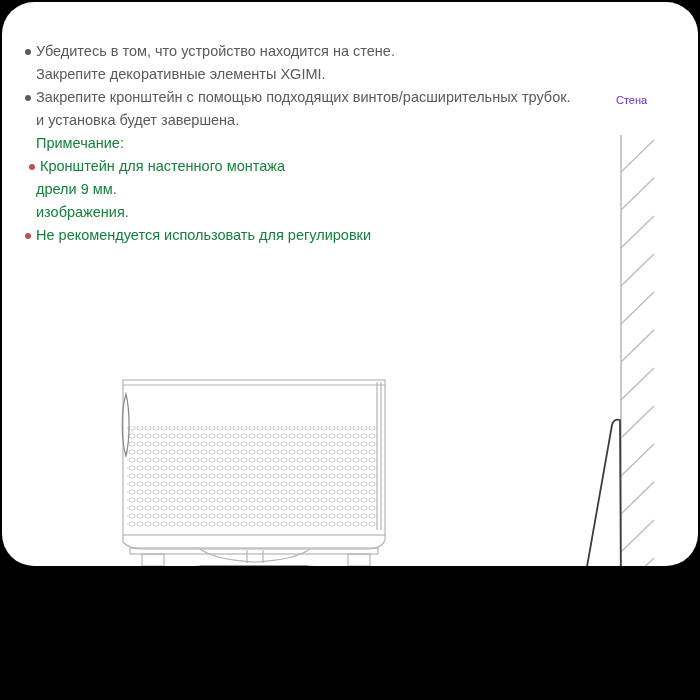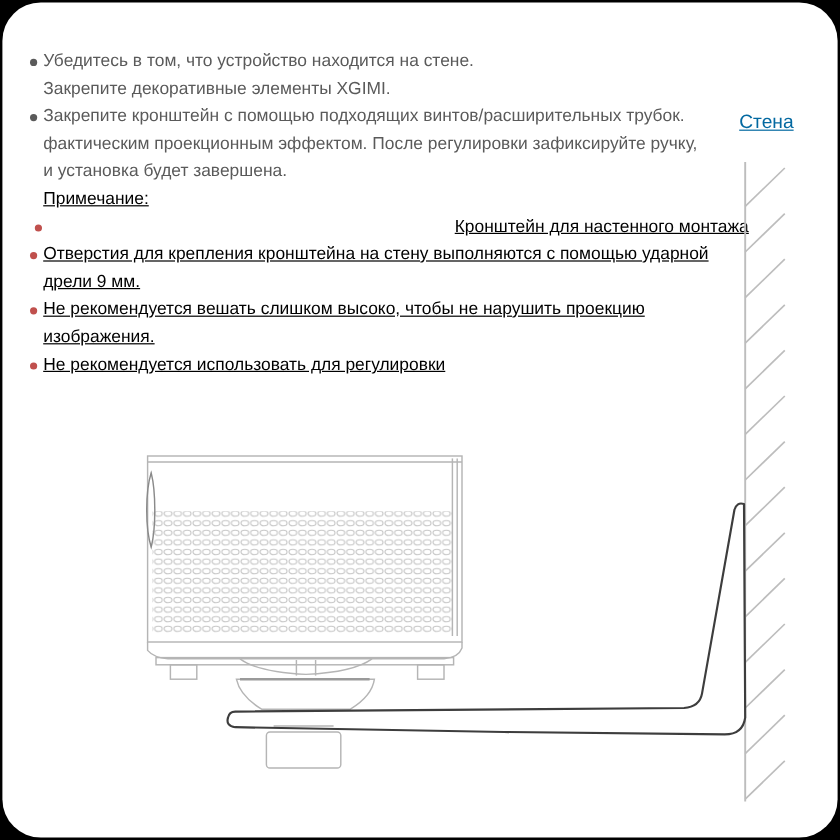--- a/index.html
+++ b/index.html
@@ -2,41 +2,41 @@
 <html><head>
   <meta charset="utf-8">
   <style>
     html, body { margin: 0; padding: 0; }
     body {
       width: 700px; height: 700px; background: #000;
       position: relative; overflow: hidden;
       font-family: "Liberation Sans", sans-serif;
     }
     .card {
-      position: absolute; left: 2px; top: 2px; width: 696px; height: 696px;
+      position: absolute; left: 2px; top: 2px; width: 696px; height: 564px;
       background: #ffffff; border-radius: 32px; overflow: hidden;
     }
     .text-block {
       position: absolute; left: 22px; top: 38px; width: 600px;
       font-size: 14.5px; line-height: 23px; color: #5a5a5a;
     }
     .line { position: relative; white-space: nowrap; height: 23px; }
     .bullet-line { padding-left: 12px; }
     .indent { padding-left: 12px; }
     .bullet {
       position: absolute; left: 1px; top: 9px; width: 6px; height: 6px;
       border-radius: 50%; background: currentColor;
     }
-    .note { color: #000000; text-decoration: underline; }
+    .note { color: #15803d; }
     .note .bullet { background: #c0504d; }
-    .note-bullet-shift { padding-left: 16px; text-align: right; }
+    .note-bullet-shift { padding-left: 16px; }
     .note-bullet-shift .bullet { left: 5px; }
     .wall-label {
       position: absolute; left: 614px; top: 92px;
-      font-size: 16px; color: #0369a1; text-decoration: underline;
+      font-size: 11px; color: #6d28d9;
     }
     svg.illus { position: absolute; left: 0; top: 0; }
   </style>
 </head>
 <body>
 
 <div class="card">
 
   <div class="text-block">
     <div class="line bullet-line">
@@ -44,43 +44,32 @@
       <span>Убедитесь в том, что устройство находится на стене.</span>
     </div>
     <div class="line indent">
       <span>Закрепите декоративные элементы XGIMI.</span>
     </div>
     <div class="line bullet-line">
       <span class="bullet"></span>
       <span>Закрепите кронштейн с помощью подходящих винтов/расширительных трубок.</span>
     </div>
     <div class="line indent">
-      <span>фактическим проекционным эффектом. После регулировки зафиксируйте ручку,</span>
-    </div>
-    <div class="line indent">
       <span>и установка будет завершена.</span>
     </div>
 
     <div class="line indent note">
       <span>Примечание:</span>
     </div>
     <div class="line note note-bullet-shift">
       <span class="bullet"></span>
       <span>Кронштейн для настенного монтажа</span>
     </div>
-    <div class="line bullet-line note">
-      <span class="bullet"></span>
-      <span>Отверстия для крепления кронштейна на стену выполняются с помощью ударной</span>
-    </div>
     <div class="line indent note">
       <span>дрели 9 мм.</span>
-    </div>
-    <div class="line bullet-line note">
-      <span class="bullet"></span>
-      <span>Не рекомендуется вешать слишком высоко, чтобы не нарушить проекцию</span>
     </div>
     <div class="line indent note">
       <span>изображения.</span>
     </div>
     <div class="line bullet-line note">
       <span class="bullet"></span>
       <span>Не рекомендуется использовать для регулировки</span>
     </div>
   </div>
 

